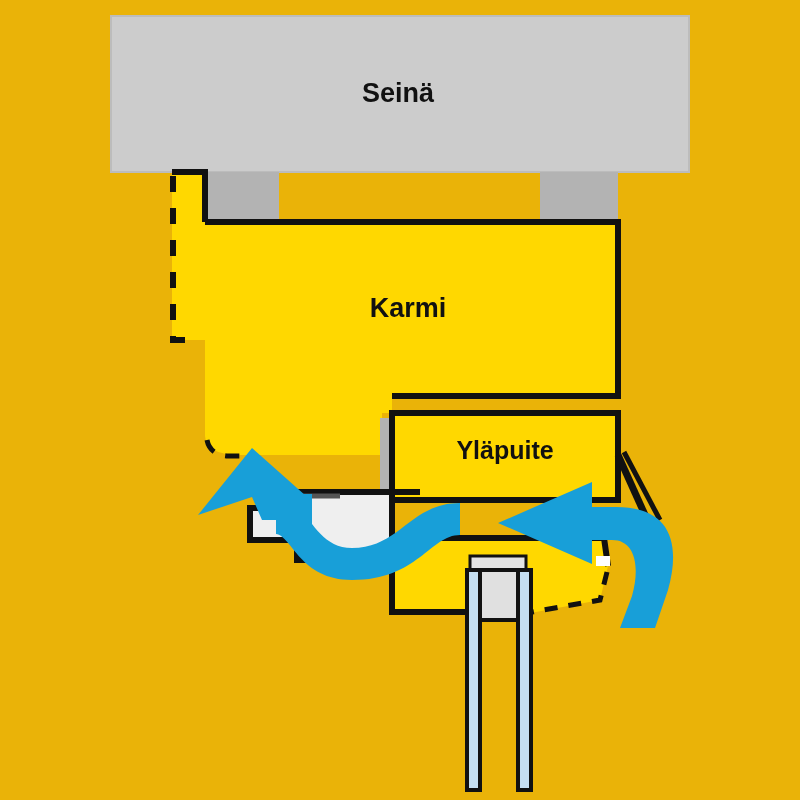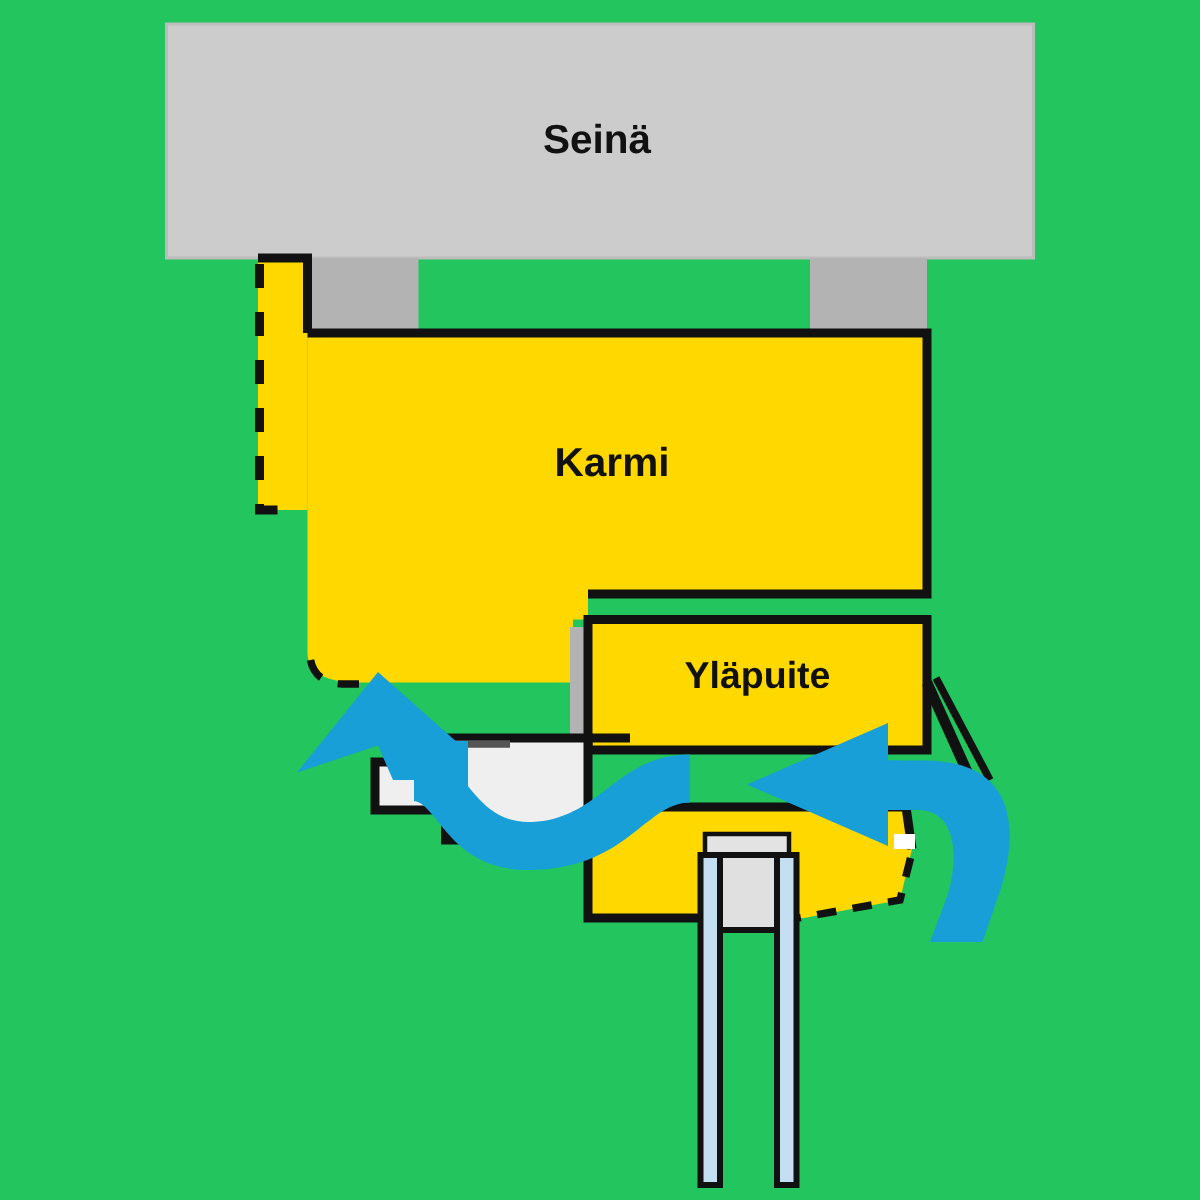--- a/index.html
+++ b/index.html
@@ -7,21 +7,21 @@
     padding: 0;
     background: #ffffff;
   }
   body {
     font-family: "Liberation Sans", sans-serif;
   }
   #stage {
     position: relative;
     width: 800px;
     height: 800px;
-    background: #22c55e;
+    background: #eab308;
     overflow: hidden;
   }
   #diagram {
     position: absolute;
     left: 0;
     top: 0;
     width: 800px;
     height: 800px;
   }
   .lbl {

